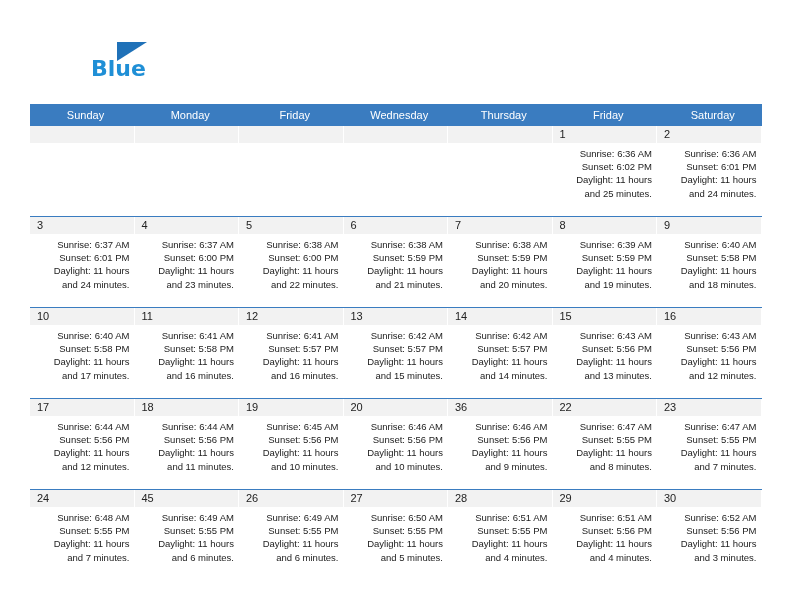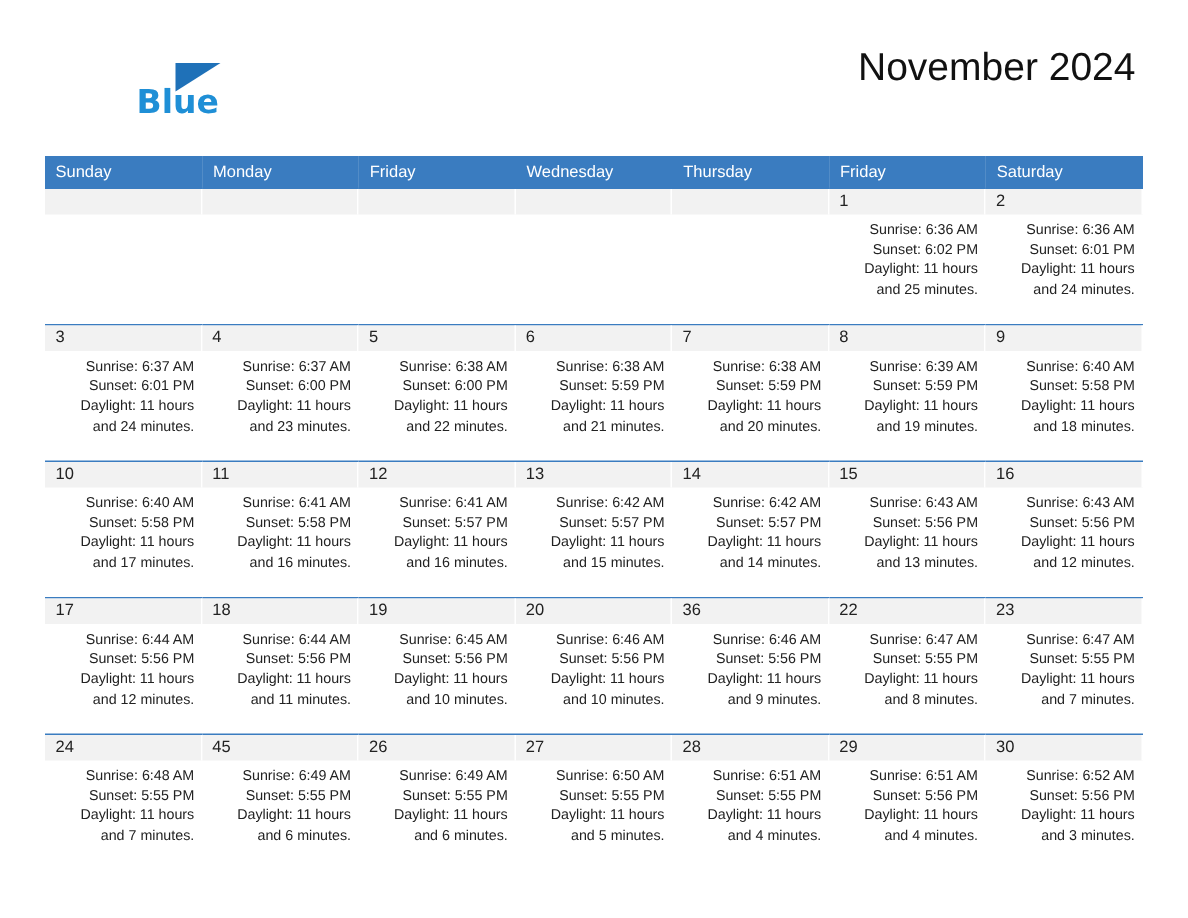--- a/index.html
+++ b/index.html
@@ -93,21 +93,21 @@
     top: 104px;
     width: 732px;
     border-collapse: collapse;
     table-layout: fixed;
   }
   .calendar th {
     background: #3a7cc0;
     color: #ffffff;
     font-size: 11px;
     font-weight: 400;
-    text-align: left;
+    text-align: center;
     padding: 4px 0 4px 7px;
     height: 13px;
     border-right: 1px solid #3a7cc0;
   }
   .calendar td {
     vertical-align: top;
     padding: 0;
     border-top: 1px solid #3a7cc0;
     background: #ffffff;
     height: 90px;
@@ -148,21 +148,20 @@
 <div class="page">
 
   <div class="header">
 
     <div class="logo">
       <span class="logo-tri"></span>
       <span class="logo-blue">Blue</span>
     </div>
 
     <div class="title-block">
-      <div class="cal-title">November 2024</div>
     </div>
 
   </div>
 
   <table class="calendar">
     <thead>
       <tr>
         <th>Sunday</th>
         <th>Monday</th>
         <th>Friday</th>

